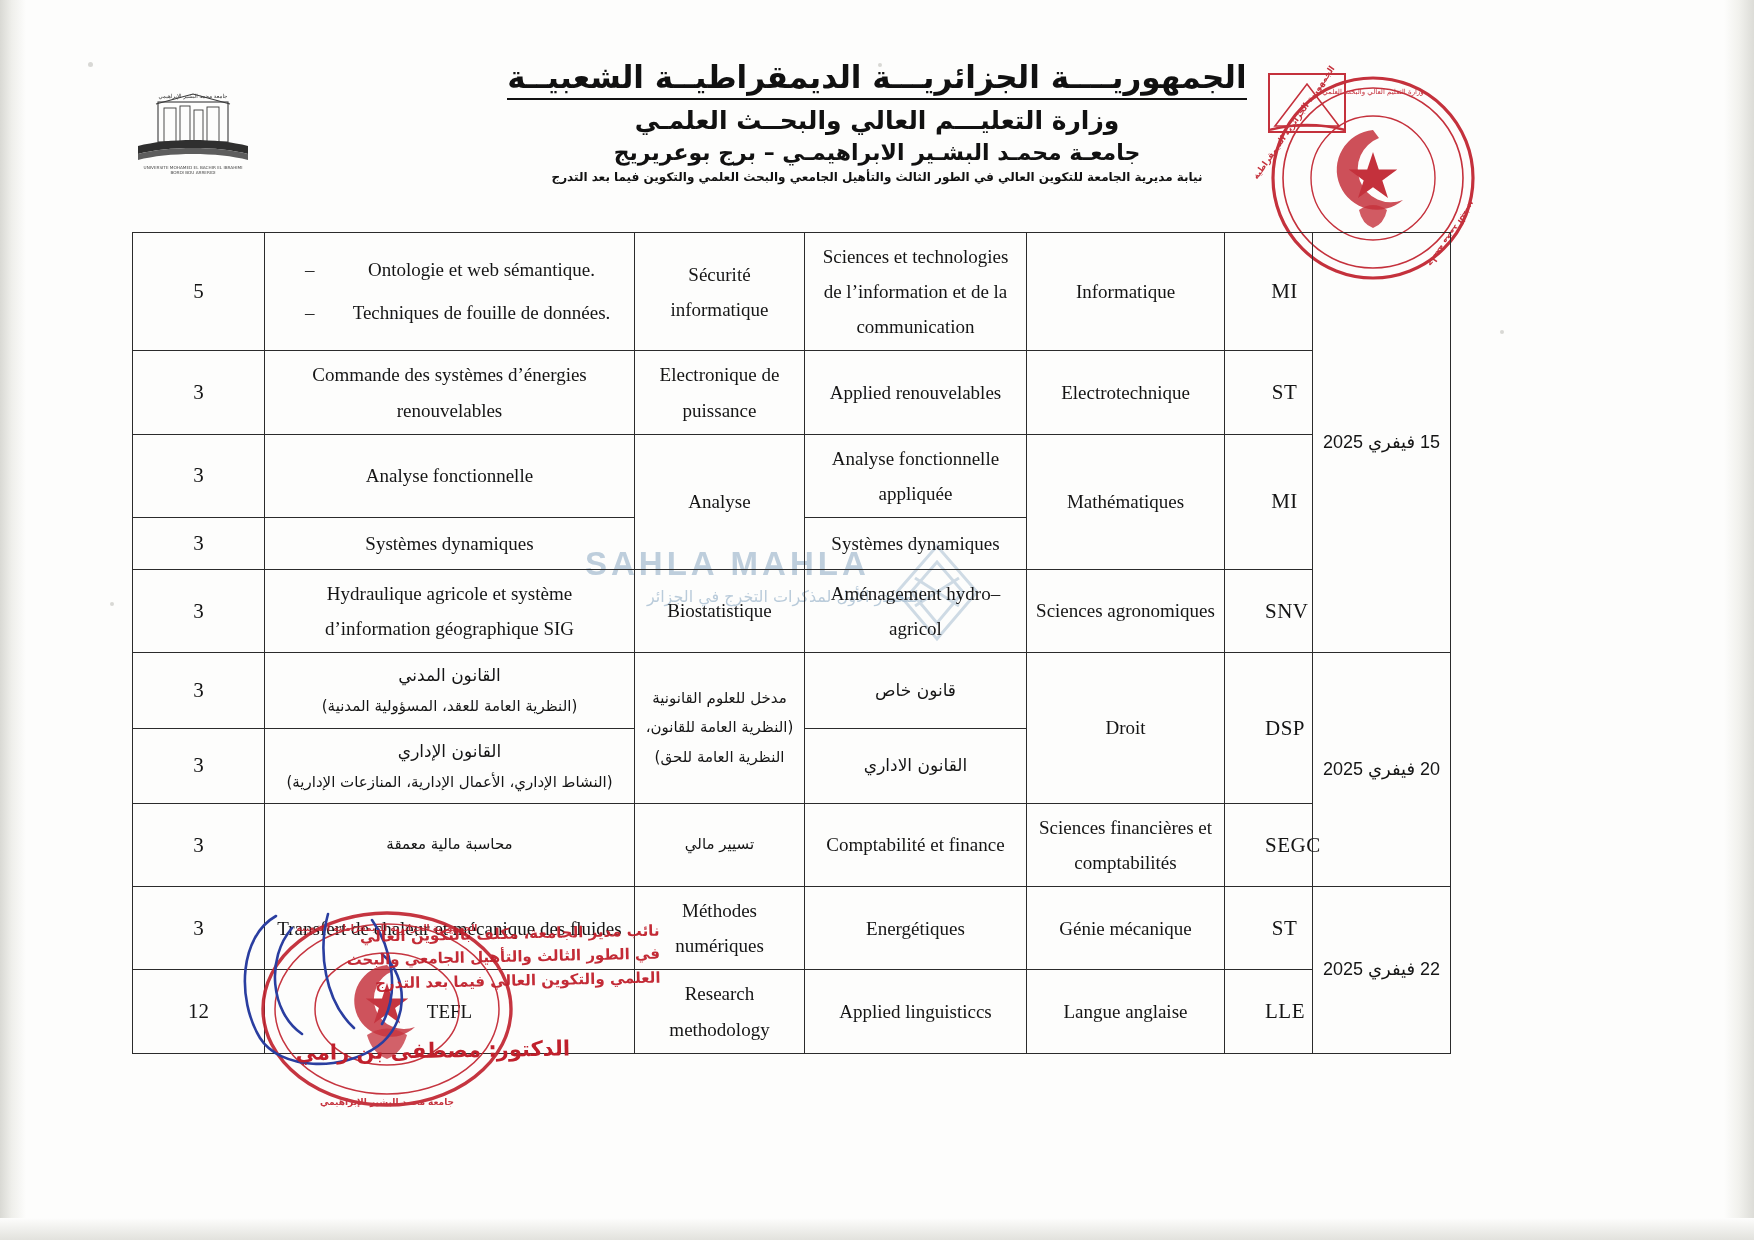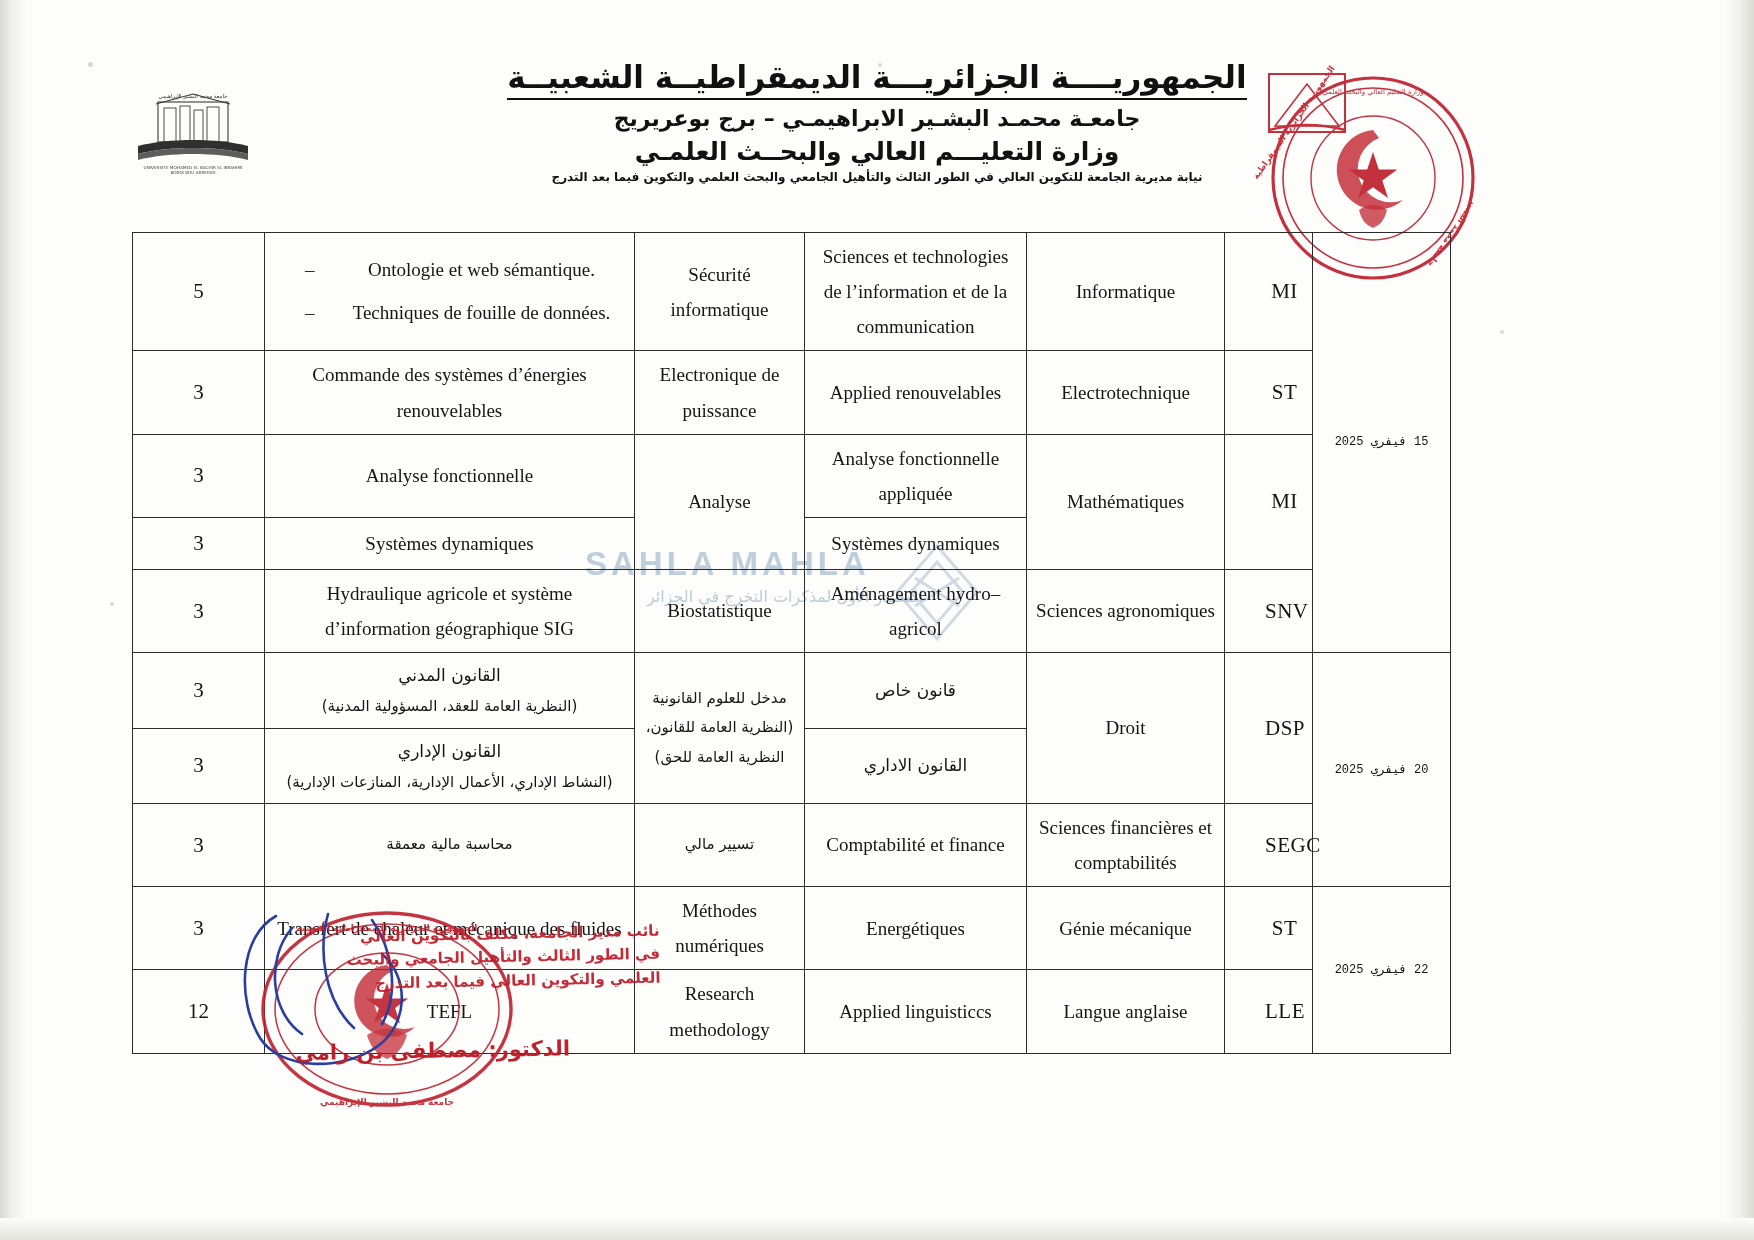--- a/index.html
+++ b/index.html
@@ -125,22 +125,22 @@
 
   .ar{
     direction:rtl;
     font-family:"DejaVu Sans", sans-serif;
     font-size:17px;
     line-height:1.95;
   }
   .ar-small{font-size:15px;}
   .ar-date{
     direction:rtl;
-    font-family:Liberation Mono, monospace;
-    font-size:12px;
+    font-family:Liberation Sans, sans-serif;
+    font-size:18px;
   }
   .bullets{
     text-align:center;
     padding-left:38px;
     direction:ltr;
   }
   .bullets .bl{
     display:block;
     position:relative;
     padding-left:34px;
@@ -181,22 +181,22 @@
       <path d="M28 16 L65 6 L102 16" fill="none" stroke="#3a3a3a" stroke-width="1.2"></path>
       <path d="M10 58 C40 50 90 50 120 58 L120 66 C90 58 40 58 10 66 Z" fill="#2f2f2f"></path>
       <path d="M10 66 C40 58 90 58 120 66 L120 72 C90 64 40 64 10 72 Z" fill="#5d5d5d"></path>
       <text x="65" y="81" font-family="DejaVu Sans, sans-serif" font-size="4.2" text-anchor="middle" fill="#444">UNIVERSITE MOHAMED EL BACHIR EL IBRAHIMI</text>
       <text x="65" y="86" font-family="DejaVu Sans, sans-serif" font-size="4.2" text-anchor="middle" fill="#444">BORDJ BOU ARRERIDJ</text>
     </svg>
   </div>
 
   <div id="header">
     <div class="hdr-line" id="hdr-republic">الجمهوريــــة الجزائريـــة الديمقراطيــة الشعبيــة</div>
+    <div class="hdr-line" id="hdr-ministry">وزارة التعليـــم العالي والبحــث العلمـي</div>
     <div class="hdr-line" id="hdr-university">جامعـة محمـد البشـير الابراهيمـي – برج بوعريريج</div>
-    <div class="hdr-line" id="hdr-ministry">وزارة التعليـــم العالي والبحــث العلمـي</div>
     <div class="hdr-line" id="hdr-department">نيابة مديرية الجامعة للتكوين العالي في الطور الثالث والتأهيل الجامعي والبحث العلمي والتكوين فيما بعد التدرج</div>
   </div>
 
   <div id="stamp-top-right">
     <svg viewBox="0 0 230 230" width="230" height="230" aria-hidden="true">
       <g stroke="#c0202c" fill="none">
         <circle cx="118" cy="118" r="100" stroke-width="3.2"></circle>
         <circle cx="118" cy="118" r="90" stroke-width="1.6"></circle>
         <circle cx="118" cy="118" r="62" stroke-width="1.4"></circle>
       </g>

